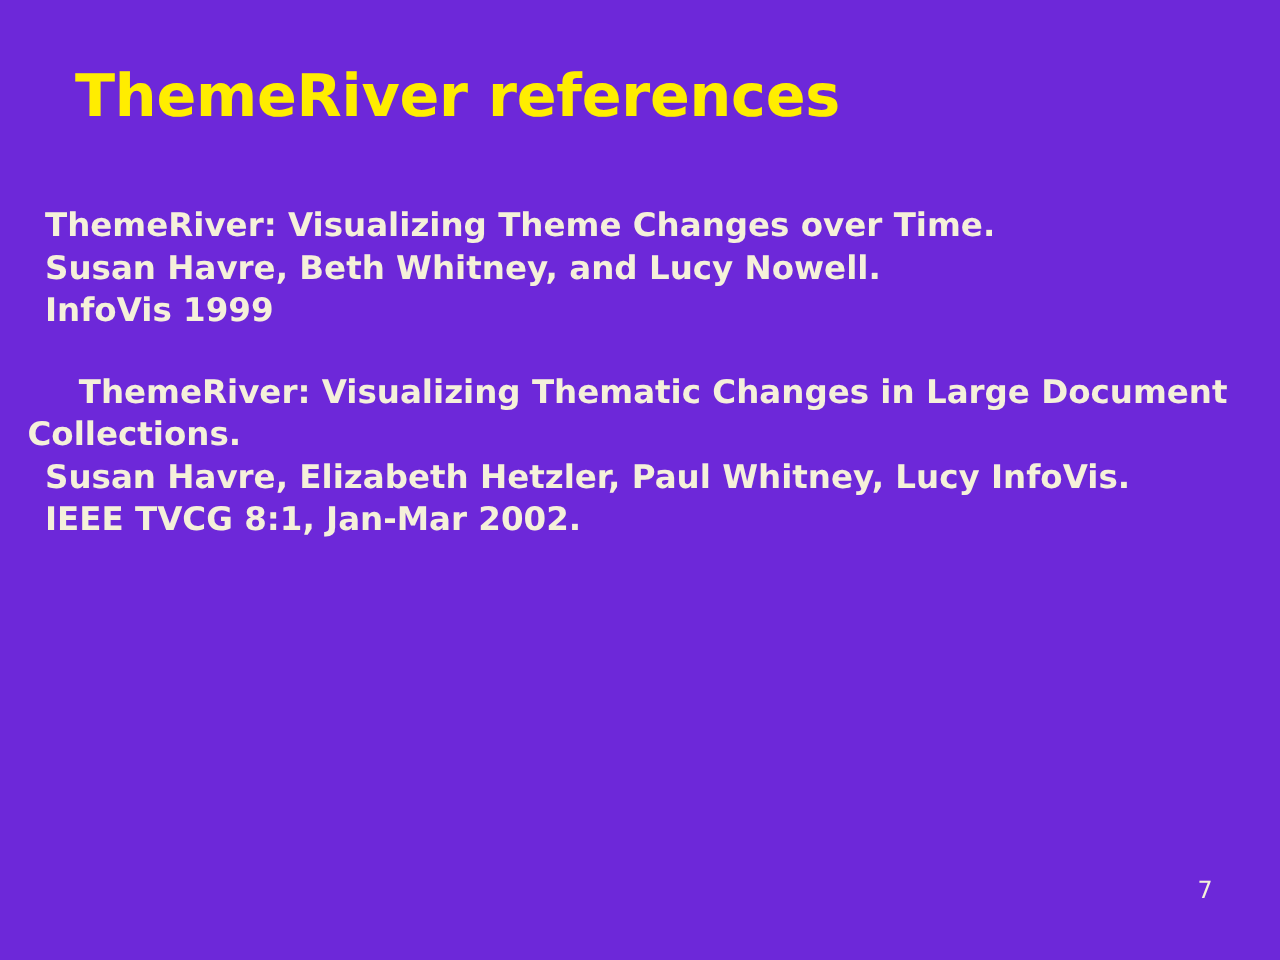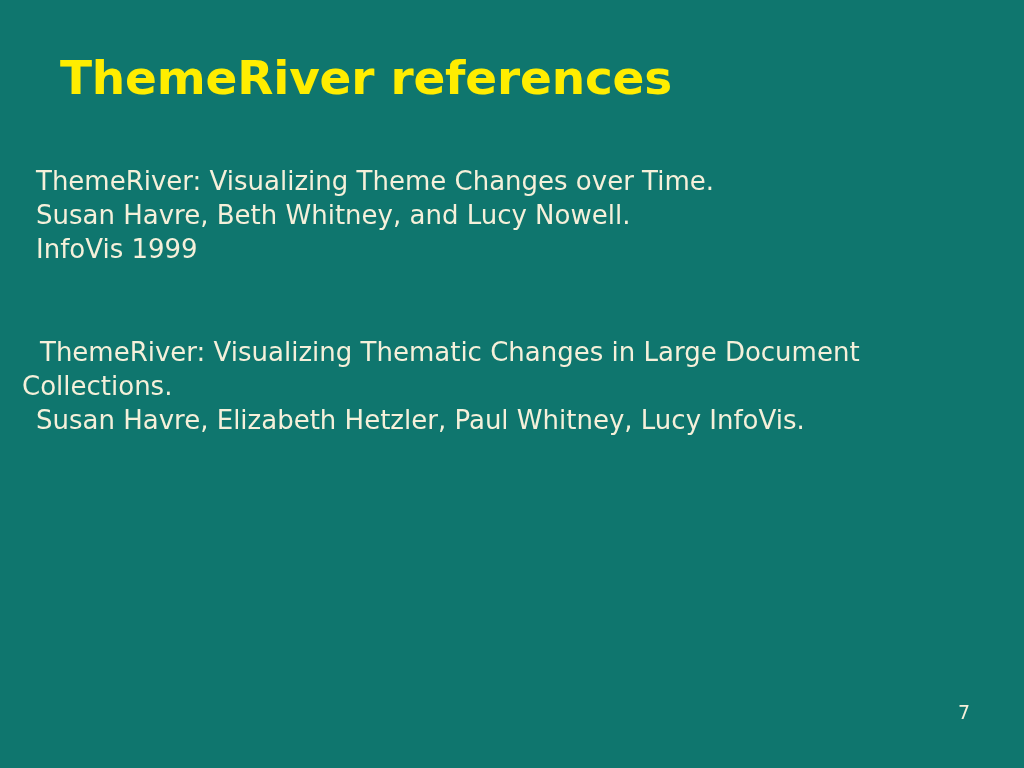--- a/index.html
+++ b/index.html
@@ -9,21 +9,21 @@
   body {
     width: 1024px;
     height: 768px;
     overflow: hidden;
     font-family: "DejaVu Sans", sans-serif;
   }
   #slide {
     position: relative;
     width: 1024px;
     height: 768px;
-    background: #0f766e;
+    background: #6d28d9;
     box-sizing: border-box;
   }
   #slide-title {
     position: absolute;
     left: 60px;
     top: 52px;
     font-family: "DejaVu Sans", sans-serif;
     font-size: 47px;
     font-weight: bold;
     color: #FFED00;
@@ -33,33 +33,33 @@
   }
   #body-block {
     position: absolute;
     left: 0px;
     top: 164px;
     width: 909px;
     color: #F5F0DA;
     font-family: "DejaVu Sans", sans-serif;
     font-size: 26px;
     line-height: 34px;
+    font-weight: bold;
   }
   .ref-group {
     margin: 0;
     padding: 0;
   }
   .ref-line {
     white-space: pre;
     padding-left: 36px;
     box-sizing: border-box;
   }
   .ref-line.indent-wrap {
-    padding-left: 40px;
-    margin-top: 38px;
+    padding-left: 63px;
   }
   .ref-line.hang {
     padding-left: 6px;
     margin-left: 16px;
   }
   .spacer {
     height: 31px;
   }
   #page-number {
     position: absolute;
@@ -85,20 +85,21 @@
       <div class="ref-line">Susan Havre, Beth Whitney, and Lucy Nowell.</div>
       <div class="ref-line">InfoVis 1999</div>
     </div>
 
     <div class="spacer"></div>
 
     <div class="ref-group">
       <div class="ref-line indent-wrap">ThemeRiver: Visualizing Thematic Changes in Large Document</div>
       <div class="ref-line hang">Collections.</div>
       <div class="ref-line">Susan Havre, Elizabeth Hetzler, Paul Whitney, Lucy InfoVis.</div>
+      <div class="ref-line">IEEE TVCG 8:1, Jan-Mar 2002.</div>
     </div>
 
     <div class="spacer"></div>
 
 
   </div>
 
   <div id="page-number">7</div>
 
 </div>

